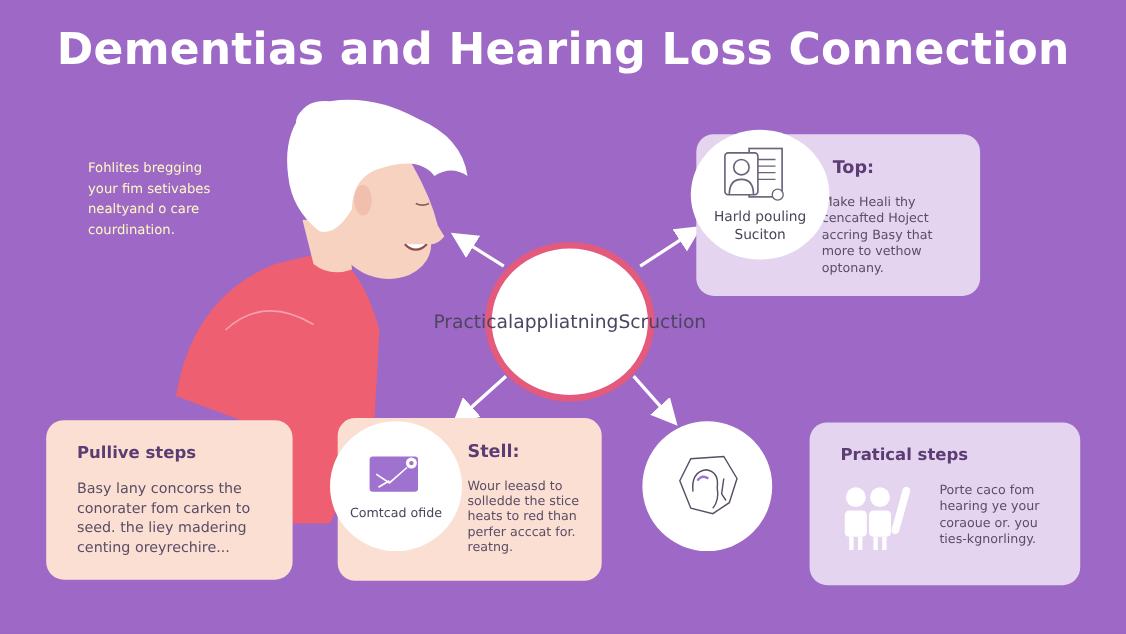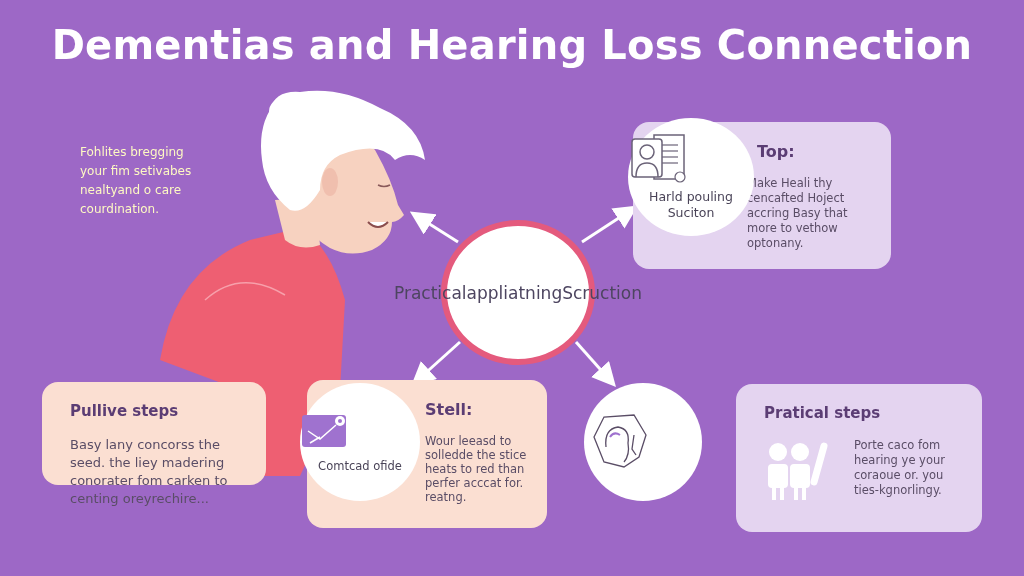--- a/index.html
+++ b/index.html
@@ -27,28 +27,28 @@
     position: absolute; left: 441px; top: 220px; width: 154px; height: 145px;
     border-radius: 50%; background: #fff; border: 6px solid #e45a7d;
     display: flex; flex-direction: row; align-items: center; justify-content: center;
     color: #4d4560; font-size: 17px; line-height: 24px; text-align: center;
     font-family: "DejaVu Sans", sans-serif;
   }
   .arrows { position: absolute; left: 0; top: 0; width: 1024px; height: 576px; pointer-events: none; }
   
   .card { position: absolute; border-radius: 16px; }
   .card-top-right { left: 633px; top: 122px; width: 258px; height: 147px; background: #e4d4f0; }
-  .card-bl { left: 42px; top: 382px; width: 224px; height: 103px; background: #fbdfd2; }
+  .card-bl { left: 42px; top: 382px; width: 224px; height: 145px; background: #fbdfd2; }
   .card-bm { left: 307px; top: 380px; width: 240px; height: 148px; background: #fbdfd2; }
   .card-br { left: 736px; top: 384px; width: 246px; height: 148px; background: #e4d4f0; }
   .card-heading { position: absolute; font-weight: 700; color: #5b3d74; font-family: "DejaVu Sans", sans-serif; }
   .card-body { position: absolute; color: #5a4d66; font-family: "DejaVu Sans", sans-serif; }
   .bubble {
     position: absolute; border-radius: 50%; background: #ffffff;
-    display: flex; flex-direction: column; justify-content: center;
+    display: flex; flex-direction: column; align-items: center; justify-content: center;
     text-align: center; color: #4a4458; font-family: "DejaVu Sans", sans-serif;
   }
 </style>
 </head>
 <body>
 
 <div class="title">Dementias  and Hearing Loss Connection</div>
 
 <div class="intro">
   <div>Fohlites bregging</div>
@@ -117,22 +117,22 @@
     <circle cx="52" cy="44" r="5" fill="#fff" stroke="#6b6378" stroke-width="1.2"></circle>
   </svg>
   <div>Harld pouling</div>
   <div>Suciton</div>
 </div>
 
 <div class="card card-bl">
   <div class="card-heading" style="left:28px; top:20px; font-size:15px;">Pullive steps</div>
   <div class="card-body" style="left:28px; top:54px; font-size:13px; line-height:18px;">
     <div>Basy lany concorss the</div>
+    <div>conorater fom carken to</div>
     <div>seed. the liey madering</div>
-    <div>conorater fom carken to</div>
     <div>centing oreyrechire...</div>
   </div>
 </div>
 
 <div class="card card-bm">
   <div class="card-heading" style="left:118px; top:20px; font-size:16px;">Stell:</div>
   <div class="card-body" style="left:118px; top:54px; font-size:11.5px; line-height:14px;">
     <div>Wour leeasd to</div>
     <div>solledde the stice</div>
     <div>heats to red than</div>

